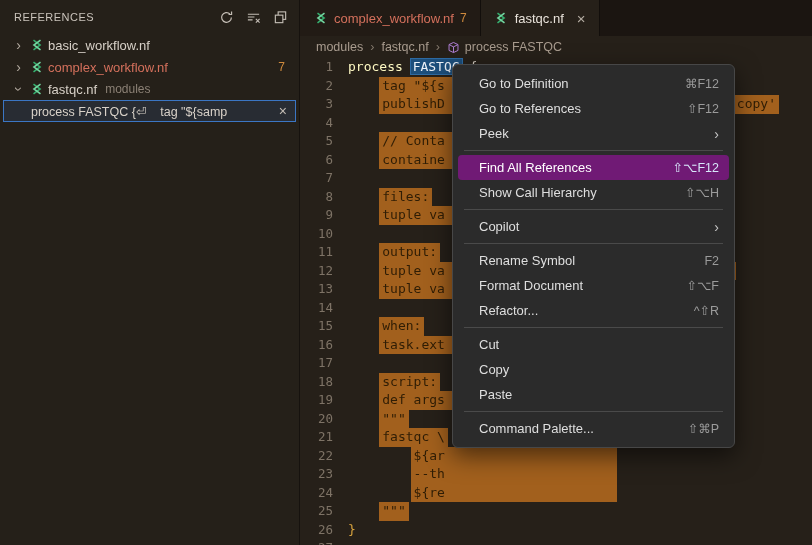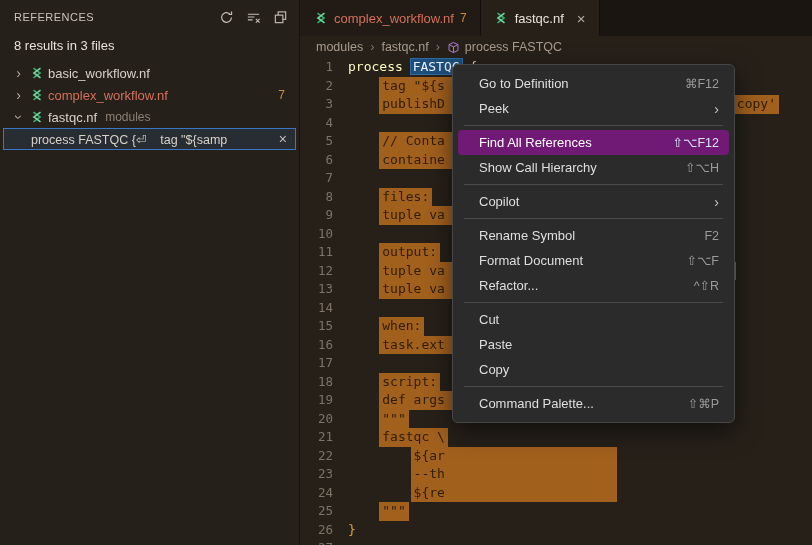--- a/index.html
+++ b/index.html
@@ -83,21 +83,20 @@
             </svg>
           </span>
           <span class="icon">
             <svg viewBox="0 0 16 16" width="15" height="15">
               <rect x="5.5" y="2" width="8" height="8" fill="none" stroke="currentColor" stroke-width="1.2"></rect>
               <rect x="2.5" y="5.5" width="8" height="8" fill="#252019" stroke="currentColor" stroke-width="1.2"></rect>
             </svg>
           </span>
         </div>
     </div>
-    <div class="sb-summary">8 results in 3 files</div>
     <div class="tree">
         <div class="tree-row">
           <span class="chev">›</span>
           <span class="nfwrap">
             <svg width="14" height="14" viewBox="0 0 16 16">
               <path d="M4 2.5 11.5 8 4 13.5" fill="none" stroke="#35b06f" stroke-width="1.8"></path>
               <path d="M12 2.5 4.5 8 12 13.5" fill="none" stroke="#73d6a0" stroke-width="1.8"></path>
             </svg>
           </span>
           <span class="fname">basic_workflow.nf</span>
@@ -281,20 +280,24 @@
       </div>
   </div>
 </div>
 
 <div class="context-menu">
     <div class="menu-item">
       <span class="mlabel">Go to Definition</span>
       <span class="ms">⌘F12</span>
     </div>
     <div class="menu-item">
+      <span class="mlabel">Go to References</span>
+      <span class="ms">⇧F12</span>
+    </div>
+    <div class="menu-item">
       <span class="mlabel">Peek</span>
       <span class="arrow">›</span>
     </div>
     <div class="menu-sep"></div>
     <div class="menu-item selected">
       <span class="mlabel">Find All References</span>
       <span class="ms">⇧⌥F12</span>
     </div>
     <div class="menu-item">
       <span class="mlabel">Show Call Hierarchy</span>
@@ -316,23 +319,23 @@
     </div>
     <div class="menu-item">
       <span class="mlabel">Refactor...</span>
       <span class="ms">^⇧R</span>
     </div>
     <div class="menu-sep"></div>
     <div class="menu-item">
       <span class="mlabel">Cut</span>
     </div>
     <div class="menu-item">
+      <span class="mlabel">Copy</span>
+    </div>
+    <div class="menu-item">
       <span class="mlabel">Paste</span>
-    </div>
-    <div class="menu-item">
-      <span class="mlabel">Copy</span>
     </div>
     <div class="menu-sep"></div>
     <div class="menu-item">
       <span class="mlabel">Command Palette...</span>
       <span class="ms">⇧⌘P</span>
     </div>
   </div>
 
 </body></html>

